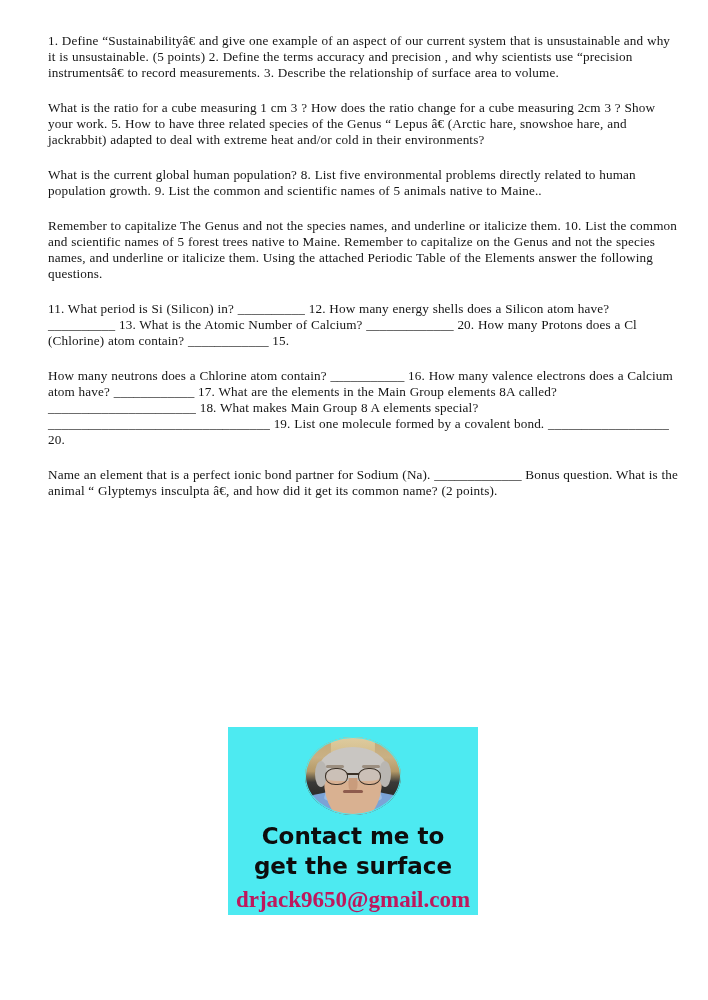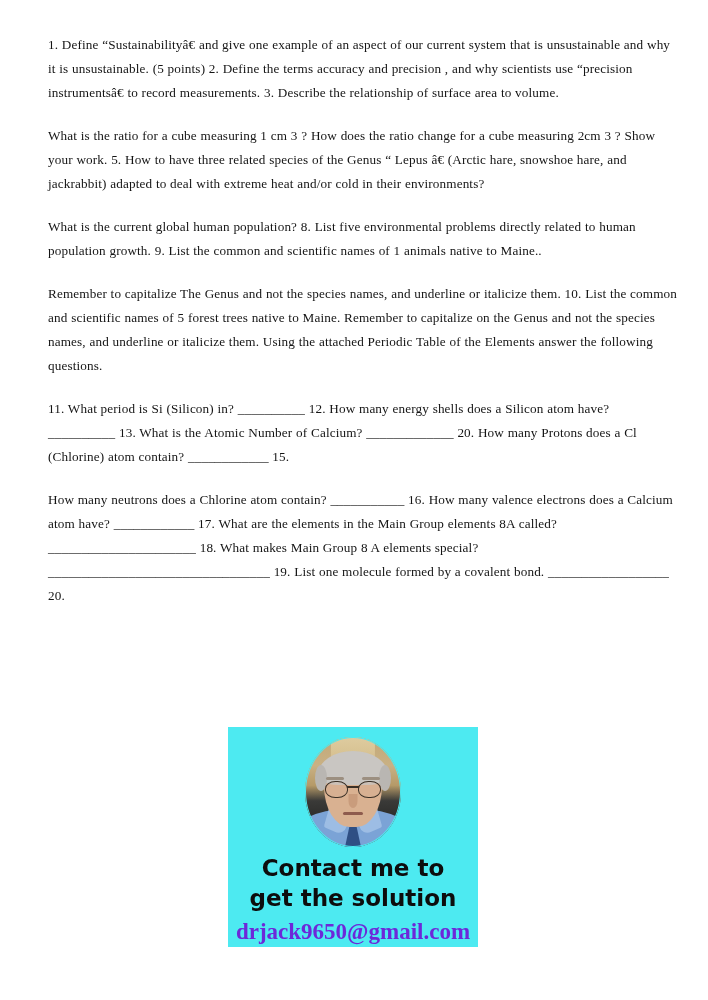--- a/index.html
+++ b/index.html
@@ -27,37 +27,37 @@
 
   .doc-body {
     position: absolute;
     left: 48px;
     top: 33px;
     width: 632px;
   }
 
   .para {
     font-size: 13.2px;
-    line-height: 24px;
+    line-height: 16px;
     text-align: left;
     margin: 0 0 19px 0;
     color: #141414;
     letter-spacing: 0.01em;
     word-spacing: 0.02em;
     white-space: pre-wrap;
   }
   .para:last-of-type { margin-bottom: 0; }
 
   
   .contact-card {
     position: absolute;
     left: 228px;
     top: 727px;
     width: 250px;
-    height: 220px;
+    height: 188px;
     background: #4DEAF1;
     overflow: hidden;
     display: flex;
     flex-direction: column;
     align-items: center;
   }
 
   .portrait {
     position: relative;
     width: 96px;
@@ -224,38 +224,39 @@
     color: #0d0d0d;
     text-align: center;
     width: 100%;
   }
   .card-line.l1 { margin-top: 6px; }
   .card-email {
     font-family: "Liberation Serif", "DejaVu Serif", serif;
     font-weight: bold;
     font-size: 23px;
     line-height: 30px;
-    color: #6d28d9;
+    color: #be185d;
     text-align: center;
     width: 100%;
     margin-top: 4px;
   }
 </style>
 </head>
 <body>
 
 <div class="page">
 
   <div class="doc-body">
     <p class="para">1. Define “Sustainabilityâ€ and give one example of an aspect of our current system that is unsustainable and why it is unsustainable. (5 points) 2. Define the terms accuracy and precision , and why scientists use “precision instrumentsâ€ to record measurements. 3. Describe the relationship of surface area to volume.</p>
     <p class="para">What is the ratio for a cube measuring 1 cm 3 ? How does the ratio change for a cube measuring 2cm 3 ? Show your work. 5. How to have three related species of the Genus “ Lepus â€ (Arctic hare, snowshoe hare, and jackrabbit) adapted to deal with extreme heat and/or cold in their environments?</p>
-    <p class="para">What is the current global human population? 8. List five environmental problems directly related to human population growth. 9. List the common and scientific names of 1 animals native to Maine..</p>
+    <p class="para">What is the current global human population? 8. List five environmental problems directly related to human population growth. 9. List the common and scientific names of 5 animals native to Maine..</p>
     <p class="para">Remember to capitalize The Genus and not the species names, and underline or italicize them. 10. List the common and scientific names of 5 forest trees native to Maine. Remember to capitalize on the Genus and not the species names, and underline or italicize them. Using the attached Periodic Table of the Elements answer the following questions.</p>
     <p class="para">11. What period is Si (Silicon) in? __________ 12. How many energy shells does a Silicon atom have? __________ 13. What is the Atomic Number of Calcium? _____________ 20. How many Protons does a Cl (Chlorine) atom contain? ____________ 15.</p>
     <p class="para">How many neutrons does a Chlorine atom contain? ___________ 16. How many valence electrons does a Calcium atom have? ____________ 17. What are the elements in the Main Group elements 8A called? ______________________ 18. What makes Main Group 8 A elements special? _________________________________ 19. List one molecule formed by a covalent bond. __________________ 20.</p>
+    <p class="para">Name an element that is a perfect ionic bond partner for Sodium (Na). _____________ Bonus question. What is the animal “ Glyptemys insculpta â€, and how did it get its common name? (2 points).</p>
   </div>
 
   <div class="contact-card">
 
     <div class="portrait">
       <div class="backdrop"></div>
       <div class="shirt"></div>
       <div class="tie"></div>
       <div class="collar-l"></div>
       <div class="collar-r"></div>
@@ -268,18 +269,18 @@
         <div class="lens l"></div>
         <div class="lens r"></div>
         <div class="bridge"></div>
       </div>
       <div class="nose"></div>
       <div class="mouth"></div>
       <div class="mask"></div>
     </div>
 
     <div class="card-line l1">Contact me to</div>
-    <div class="card-line l2">get the solution</div>
+    <div class="card-line l2">get the surface</div>
     <div class="card-email">drjack9650@gmail.com</div>
 
   </div>
 
 </div>
 
 </body></html>

